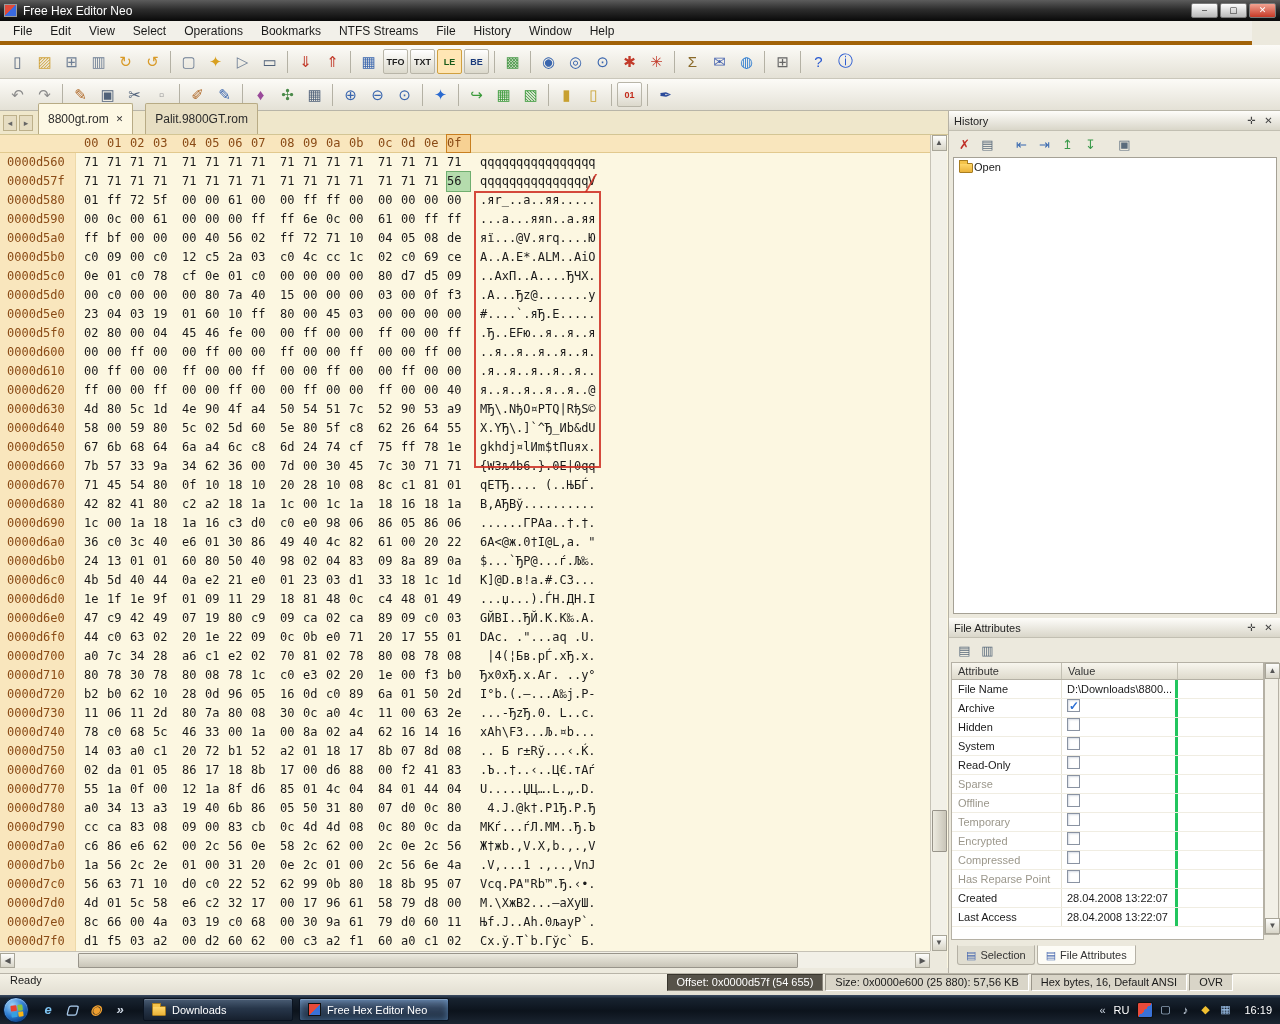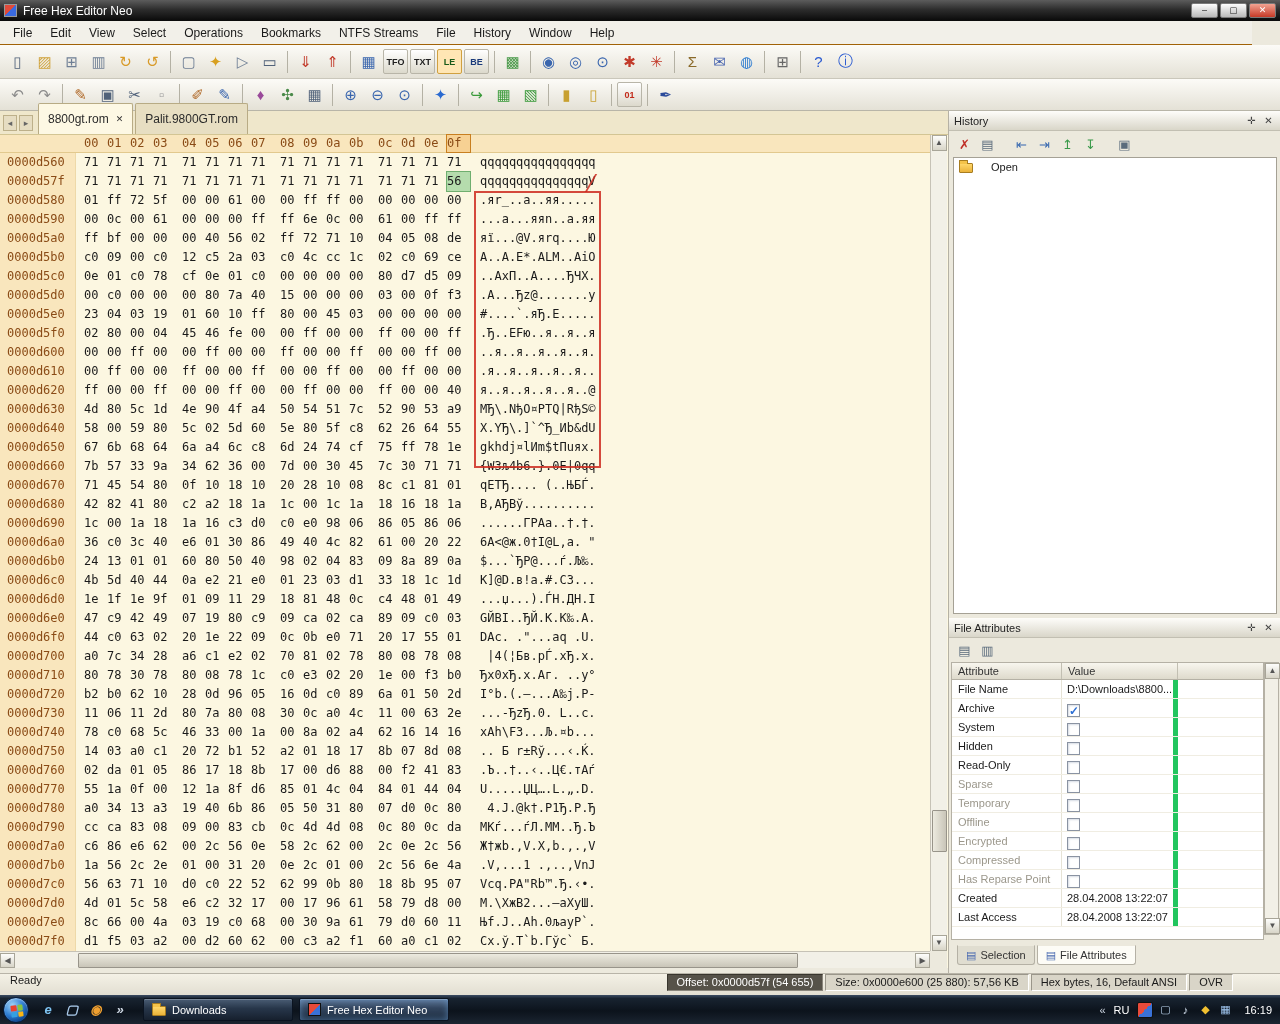--- a/index.html
+++ b/index.html
@@ -7,38 +7,38 @@
   #screen{position:relative;width:1280px;height:1024px;background:#ece9dd;font-family:"Liberation Sans",sans-serif;font-size:12px;overflow:hidden;}
 
   
   .titlebar{position:absolute;left:0;top:0;width:1280px;height:21px;background:linear-gradient(#5c5c5c,#2d2d2d 45%,#090909);color:#fff;display:flex;align-items:center;padding:0 4px;}
   .app-icon{width:13px;height:13px;background:linear-gradient(135deg,#e04a3a 50%,#3a6ae0 50%);border:1px solid #999;margin-right:6px;flex:none;}
   .title-text{flex:1;font-size:12px;}
   .winbtn{width:27px;height:15px;margin-left:2px;border:1px solid #7a7a7a;border-radius:2px;background:linear-gradient(#fdfdfd,#b9b9b9);color:#222;font-size:9px;line-height:13px;text-align:center;flex:none;}
   .winbtn.close{background:linear-gradient(#f2a392,#c63a27);color:#fff;}
 
   
-  .menubar{position:absolute;left:0;top:21px;width:1252px;height:24px;background:#f2f0e9;border-bottom:1px solid #a16207;display:flex;align-items:center;padding-left:4px;}
+  .menubar{position:absolute;left:0;top:21px;width:1252px;height:24px;background:#f2f0e9;border-bottom:4px solid #a16207;display:flex;align-items:center;padding-left:4px;}
   .menu-item{padding:4px 9px;color:#1a1a1a;}
 
   
   .toolbar{position:absolute;left:0;width:1280px;background:linear-gradient(#fcfbf7,#e4e1d6);display:flex;align-items:center;padding-left:4px;}
   .toolbar1{top:45px;height:34px;border-bottom:1px solid #cac7bb;}
   .toolbar2{top:79px;height:32px;border-bottom:1px solid #b8b5a8;}
   .ticon{width:25px;height:25px;margin:0 1px;display:inline-flex;align-items:center;justify-content:center;font-size:15px;border:1px solid transparent;border-radius:2px;flex:none;}
   .ticon.tlabel{font-size:9px;font-weight:bold;background:linear-gradient(#ffffff,#dcd9cc);border:1px solid #b8b5a8;}
   .ticon.pressed{background:#ffe6b4;border:1px solid #d0a040;}
   .tsep{width:1px;height:22px;background:#b4b1a4;margin:0 4px;flex:none;}
 
   
   .editor{position:absolute;left:0;top:111px;width:948px;height:857px;background:#fcf7e1;}
   .tabbar{position:absolute;left:0;top:0;width:948px;height:24px;background:#efe7cb;border-bottom:1px solid #d3c594;display:flex;align-items:flex-end;padding-left:2px;}
   .tabnav{width:14px;height:16px;margin:0 1px 3px 1px;font-size:9px;line-height:15px;text-align:center;color:#666;background:#e6ddc2;border:1px solid #bdb08a;flex:none;}
   .tabstrip{display:flex;align-items:flex-end;margin-left:4px;}
-  .tab{height:21px;padding:15px 9px;display:flex;align-items:center;background:#e7dec2;border:1px solid #b8ab85;border-bottom:none;margin-right:2px;color:#2a2a2a;border-radius:2px 2px 0 0;}
+  .tab{height:21px;padding:15px 9px;display:flex;align-items:center;background:#e7dec2;border:1px solid #b8ab85;border-bottom:none;margin-right:12px;color:#2a2a2a;border-radius:2px 2px 0 0;}
   .tab.active{background:#fdf8e4;}
   .tab-close{margin-left:7px;font-size:9px;color:#333;}
 
   .hexheader{position:absolute;left:0;top:24px;width:930px;height:18px;background:#f9e6bd;border-bottom:1px solid #e2c98e;color:#8a4b16;font-family:"DejaVu Sans Mono",monospace;font-size:12px;line-height:17px;white-space:nowrap;}
   .haddr{display:inline-block;width:84px;}
   .hcol{display:inline-block;width:23px;}
   .hcol.g{margin-right:6px;}
   .hcol.hl{background:#f7d193;outline:1px solid #c87f20;}
 
   .hexbody{position:absolute;left:0;top:42px;width:930px;height:798px;background:#fcf7e1;}
@@ -70,34 +70,34 @@
   .history-panel{top:0;height:507px;}
   .attrs-panel{top:507px;height:327px;}
   .ptitle{height:20px;display:flex;align-items:center;padding:0 5px;background:linear-gradient(#fefdfa,#d9d6c9);border-bottom:1px solid #c2bfb2;color:#222;}
   .pt-text{flex:1;font-size:11px;}
   .pt-btn{width:15px;height:14px;font-size:10px;line-height:13px;text-align:center;color:#444;margin-left:2px;flex:none;}
   .htoolbar{display:flex;align-items:center;padding:2px 4px;}
   .history-panel .htoolbar{height:26px;}
   .attrs-panel .htoolbar{height:24px;}
   .hicon{width:21px;height:20px;margin:0 1px;display:inline-flex;align-items:center;justify-content:center;font-size:13px;border:1px solid transparent;border-radius:2px;flex:none;}
   .hcontent{position:absolute;left:4px;right:4px;top:46px;bottom:4px;background:#fff;border:1px solid #a5a195;}
-  .hist-item{display:flex;align-items:center;gap:18px;padding:3px 5px;font-size:11px;color:#1a1a1a;}
+  .hist-item{display:flex;align-items:center;gap:1px;padding:3px 5px;font-size:11px;color:#1a1a1a;}
   .folder-icon{width:14px;height:10px;background:linear-gradient(#ffd76a,#eab33a);border:1px solid #a87d20;border-radius:1px;position:relative;margin-top:2px;flex:none;}
   .folder-icon::before{content:"";position:absolute;left:-1px;top:-4px;width:7px;height:3px;background:#f4c34a;border:1px solid #a87d20;border-bottom:none;border-radius:1px 1px 0 0;}
 
   .ahead{position:absolute;left:2px;right:17px;top:44px;height:18px;display:flex;background:linear-gradient(#f8f6ee,#dedacc);border:1px solid #b5b1a5;font-size:11px;color:#333;line-height:16px;}
   .ahc{padding-left:6px;border-right:1px solid #c2bfb2;}
   .ahc.n{width:110px;}
   .ahc.v{width:116px;}
   .ahc.f{flex:1;border-right:none;}
   .atable{position:absolute;left:2px;right:17px;top:62px;height:260px;background:#fff;border:1px solid #b5b1a5;border-top:none;overflow:hidden;}
   .arow{display:flex;height:19px;line-height:18px;border-bottom:1px solid #f0ede2;font-size:11px;}
   .acell-name{width:110px;padding-left:6px;border-right:1px solid #e6e3d6;color:#1a1a1a;}
   .acell-name.dis{color:#9b978b;}
-  .acell-val{width:116px;padding-left:5px;border-right:5px solid #22c55e;display:flex;align-items:flex-end;color:#1a1a1a;}
+  .acell-val{width:116px;padding-left:5px;border-right:3px solid #22c55e;display:flex;align-items:flex-start;color:#1a1a1a;}
   .acell-fill{flex:1;}
   .vtext{white-space:nowrap;overflow:hidden;}
   .cb{width:13px;height:13px;background:#fff;border:1px solid #8a93a2;box-shadow:inset 1px 1px 2px #d7dce4;position:relative;flex:none;}
   .cb.checked::after{content:"✓";position:absolute;left:1px;top:-3px;color:#2c6fd4;font-size:12px;font-weight:bold;}
   .ascroll{position:absolute;right:2px;top:44px;width:15px;height:273px;background:#f2f0e7;border:1px solid #b5b1a5;display:flex;flex-direction:column;}
   .ascroll .strack{flex:1;}
 
   .docktabs{position:absolute;left:0;top:834px;width:332px;height:22px;display:flex;padding-left:8px;}
   .dtab{display:flex;align-items:center;gap:4px;padding:0 8px;border:1px solid #b5b1a5;border-top:1px solid #ece9dd;background:#e0ddd0;font-size:11px;color:#333;border-radius:0 0 3px 3px;height:20px;margin-right:2px;}
   .dtab.active{background:#fdfcf6;}
@@ -355,56 +355,56 @@
             <span class="acell-fill"></span>
           </div>
           <div class="arow">
             <span class="acell-name">Archive</span>
             <span class="acell-val">
               <span class="cb checked"></span>
             </span>
             <span class="acell-fill"></span>
           </div>
           <div class="arow">
+            <span class="acell-name">Hidden</span>
+            <span class="acell-val">
+              <span class="cb"></span>
+            </span>
+            <span class="acell-fill"></span>
+          </div>
+          <div class="arow">
             <span class="acell-name">System</span>
             <span class="acell-val">
               <span class="cb"></span>
             </span>
             <span class="acell-fill"></span>
           </div>
           <div class="arow">
-            <span class="acell-name">Hidden</span>
-            <span class="acell-val">
-              <span class="cb"></span>
-            </span>
-            <span class="acell-fill"></span>
-          </div>
-          <div class="arow">
             <span class="acell-name">Read-Only</span>
             <span class="acell-val">
               <span class="cb"></span>
             </span>
             <span class="acell-fill"></span>
           </div>
           <div class="arow">
             <span class="acell-name dis">Sparse</span>
             <span class="acell-val">
               <span class="cb"></span>
             </span>
             <span class="acell-fill"></span>
           </div>
           <div class="arow">
+            <span class="acell-name dis">Offline</span>
+            <span class="acell-val">
+              <span class="cb"></span>
+            </span>
+            <span class="acell-fill"></span>
+          </div>
+          <div class="arow">
             <span class="acell-name dis">Temporary</span>
-            <span class="acell-val">
-              <span class="cb"></span>
-            </span>
-            <span class="acell-fill"></span>
-          </div>
-          <div class="arow">
-            <span class="acell-name dis">Offline</span>
             <span class="acell-val">
               <span class="cb"></span>
             </span>
             <span class="acell-fill"></span>
           </div>
           <div class="arow">
             <span class="acell-name dis">Encrypted</span>
             <span class="acell-val">
               <span class="cb"></span>
             </span>

